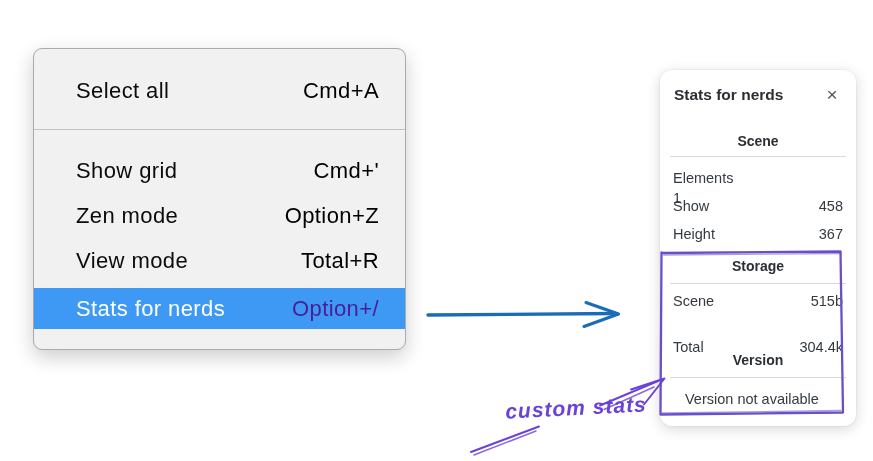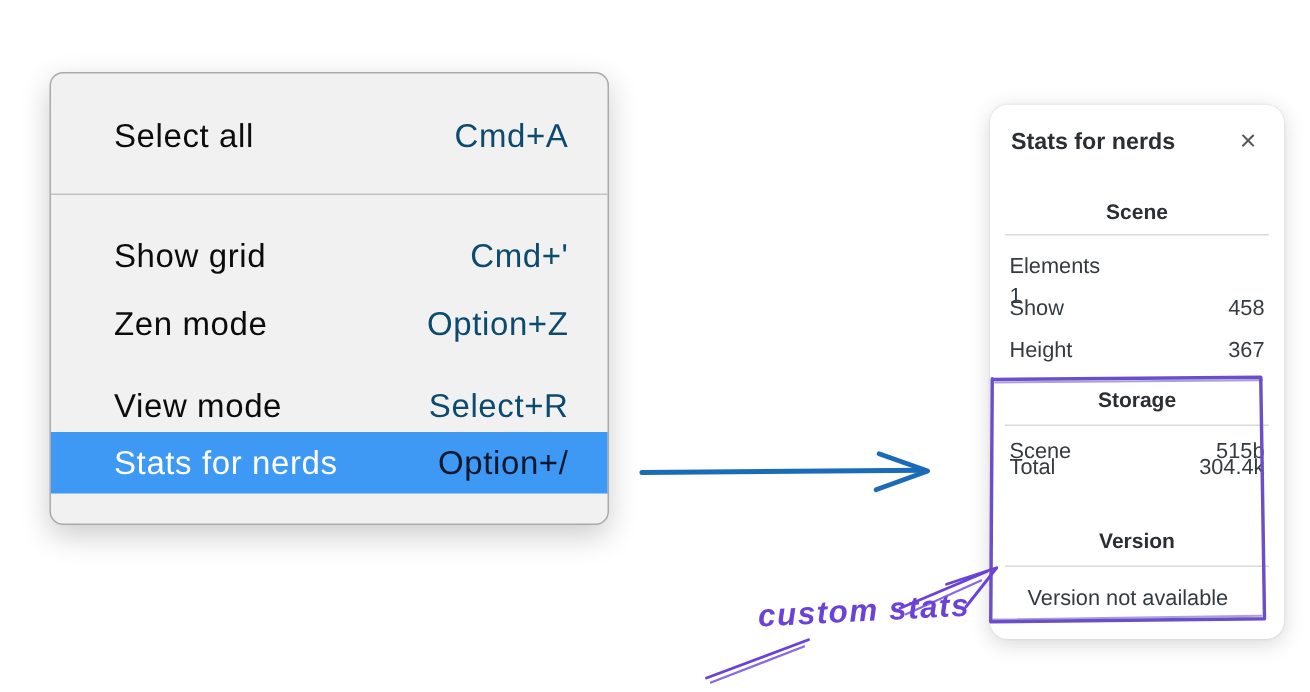--- a/index.html
+++ b/index.html
@@ -11,23 +11,23 @@
   .menu {
     position: absolute; left: 33px; top: 48px; width: 373px; height: 302px;
     background: #f1f1f2; border: 1px solid #a9a9ae; border-radius: 9px;
     box-shadow: 0 7px 20px rgba(0,0,0,0.20);
   }
   .menu-item {
     position: absolute; left: 0; right: 0; display: flex; align-items: center;
     justify-content: space-between; padding: 0 26px 0 42px;
     font-size: 22px; letter-spacing: 0.4px; color: #0c0c0c; cursor: default;
   }
-  .menu-item .shortcut { color: #0c4a6e; }
+  .menu-item .shortcut { color: #000000; }
   .menu-item.highlighted { background: #3d99f4; color: #ffffff; }
-  .menu-item.highlighted .shortcut { color: #0f172a; }
+  .menu-item.highlighted .shortcut { color: #4c1d95; }
   .menu-divider {
     position: absolute; left: 0; right: 0; top: 80px; height: 0;
     border-top: 1px solid #c3c3c7;
   }
 
   
   .stats-panel {
     position: absolute; left: 660px; top: 70px; width: 196px; height: 356px;
     background: #ffffff; border-radius: 12px;
     box-shadow: 0 3px 14px rgba(0,0,0,0.16), 0 0 0 1px rgba(0,0,0,0.03);
@@ -51,21 +51,21 @@
   .stat-row {
     position: absolute; left: 13px; right: 13px; display: flex;
     justify-content: space-between; line-height: 20px;
   }
   .panel-note { position: absolute; left: 13px; right: 13px; line-height: 20px; margin-left: 12px; }
 
   
   .h-scene   { top: 61px; }  .d-scene   { top: 86px; }
   .r-0       { top: 98px; flex-direction: column; }  .r-1       { top: 126px; } .r-2 { top: 154px; }
   .h-storage { top: 186px; } .d-storage { top: 213px; }
-  .r-3       { top: 221px; } .r-4       { top: 232px; gap: 44px; }
+  .r-3       { top: 221px; } .r-4       { top: 267px; gap: 44px; }
   .h-version { top: 280px; } .d-version { top: 307px; }
   .n-version { top: 319px; }
 
   
   .overlay { position: absolute; left: 0; top: 0; width: 873px; height: 461px; pointer-events: none; }
   .custom-stats-label {
     position: absolute; left: 498px; top: 396px; width: 156px; text-align: center;
     font-size: 21px; font-weight: bold; font-style: italic; letter-spacing: 1px;
     transform: rotate(-3deg); white-space: nowrap;
   }
@@ -82,23 +82,23 @@
     </div>
     <div class="menu-divider"></div>
     <div class="menu-item" style="top:99px; height:45px;">
       <span>Show grid</span>
       <span class="shortcut">Cmd+'</span>
     </div>
     <div class="menu-item" style="top:144px; height:45px;">
       <span>Zen mode</span>
       <span class="shortcut">Option+Z</span>
     </div>
-    <div class="menu-item" style="top:189px; height:46px;align-items:flex-end;">
+    <div class="menu-item" style="top:189px; height:46px;">
       <span>View mode</span>
-      <span class="shortcut">Select+R</span>
+      <span class="shortcut">Total+R</span>
     </div>
     <div class="menu-item highlighted" style="top: 239px; height: 41px; background: rgb(61, 153, 244);">
       <span>Stats for nerds</span>
       <span class="shortcut">Option+/</span>
     </div>
   </div>
 
   <div class="stats-panel">
     <div class="panel-title">Stats for nerds</div>
     <div class="panel-close">×</div>

